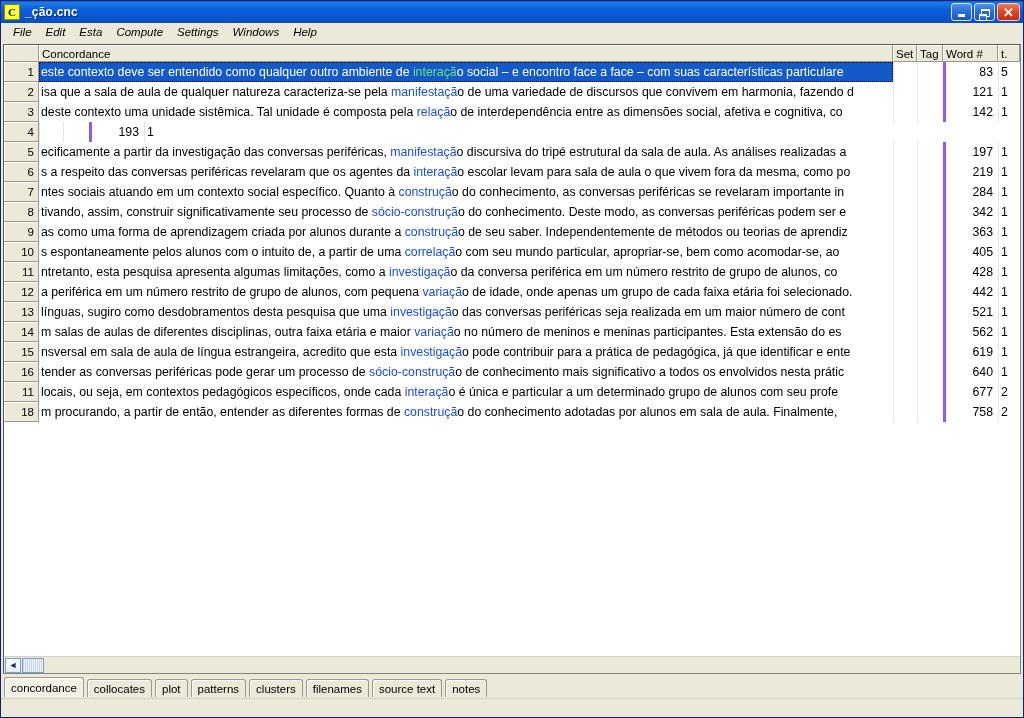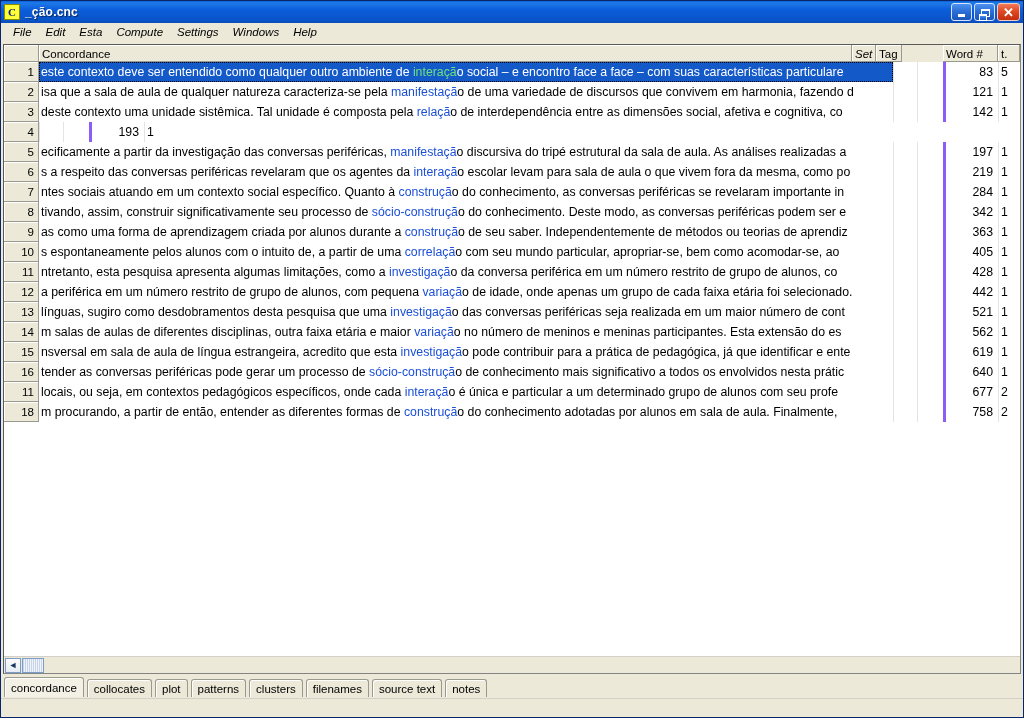--- a/index.html
+++ b/index.html
@@ -131,23 +131,23 @@
     border-right: 1px solid #9a9a8c;
     border-bottom: 1px solid #9a9a8c;
     box-sizing: border-box;
     padding: 1px 3px 0 3px;
     display: flex; align-items: center;
     overflow: hidden; white-space: nowrap;
     box-shadow: inset 1px 1px 0 #fff;
   }
   .hdr-idx   { width: 35px; flex: 0 0 35px; }
   .hdr-conc  { flex: 1 1 auto; }
-  .hdr-set   { width: 24px; flex: 0 0 24px; justify-content: flex-start; font-style: italic;}
+  .hdr-set   { width: 24px; flex: 0 0 24px; justify-content: flex-start;}
   .hdr-tag   { width: 26px; flex: 0 0 26px; }
-  .hdr-word  { width: 55px; flex: 0 0 55px; margin-left: 41px; }
+  .hdr-word  { width: 55px; flex: 0 0 55px; }
   .hdr-last  { width: 22px; flex: 0 0 22px; }
 
   
   .rows {
     flex: 1 1 auto;
     overflow: hidden;
     background: #fff;
     position: relative;
   }
   .row {

